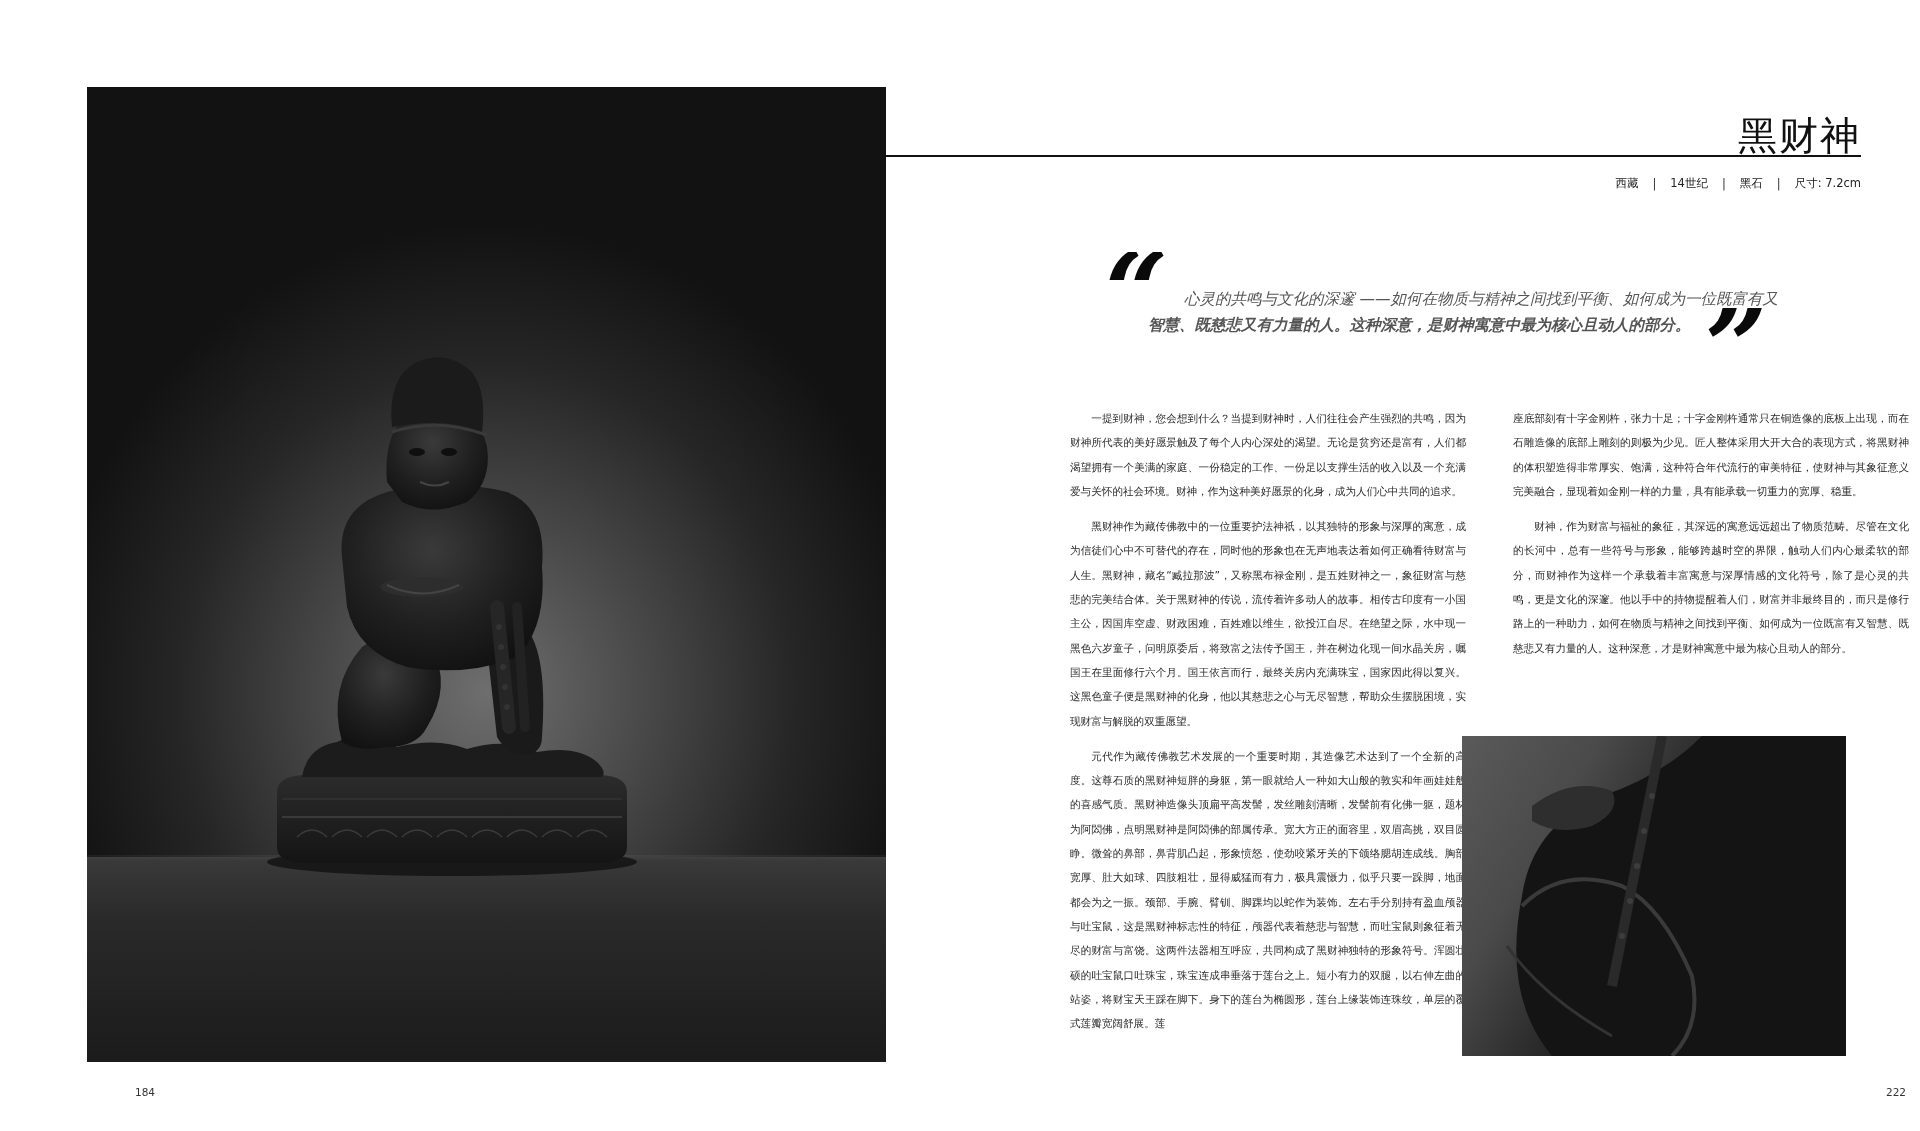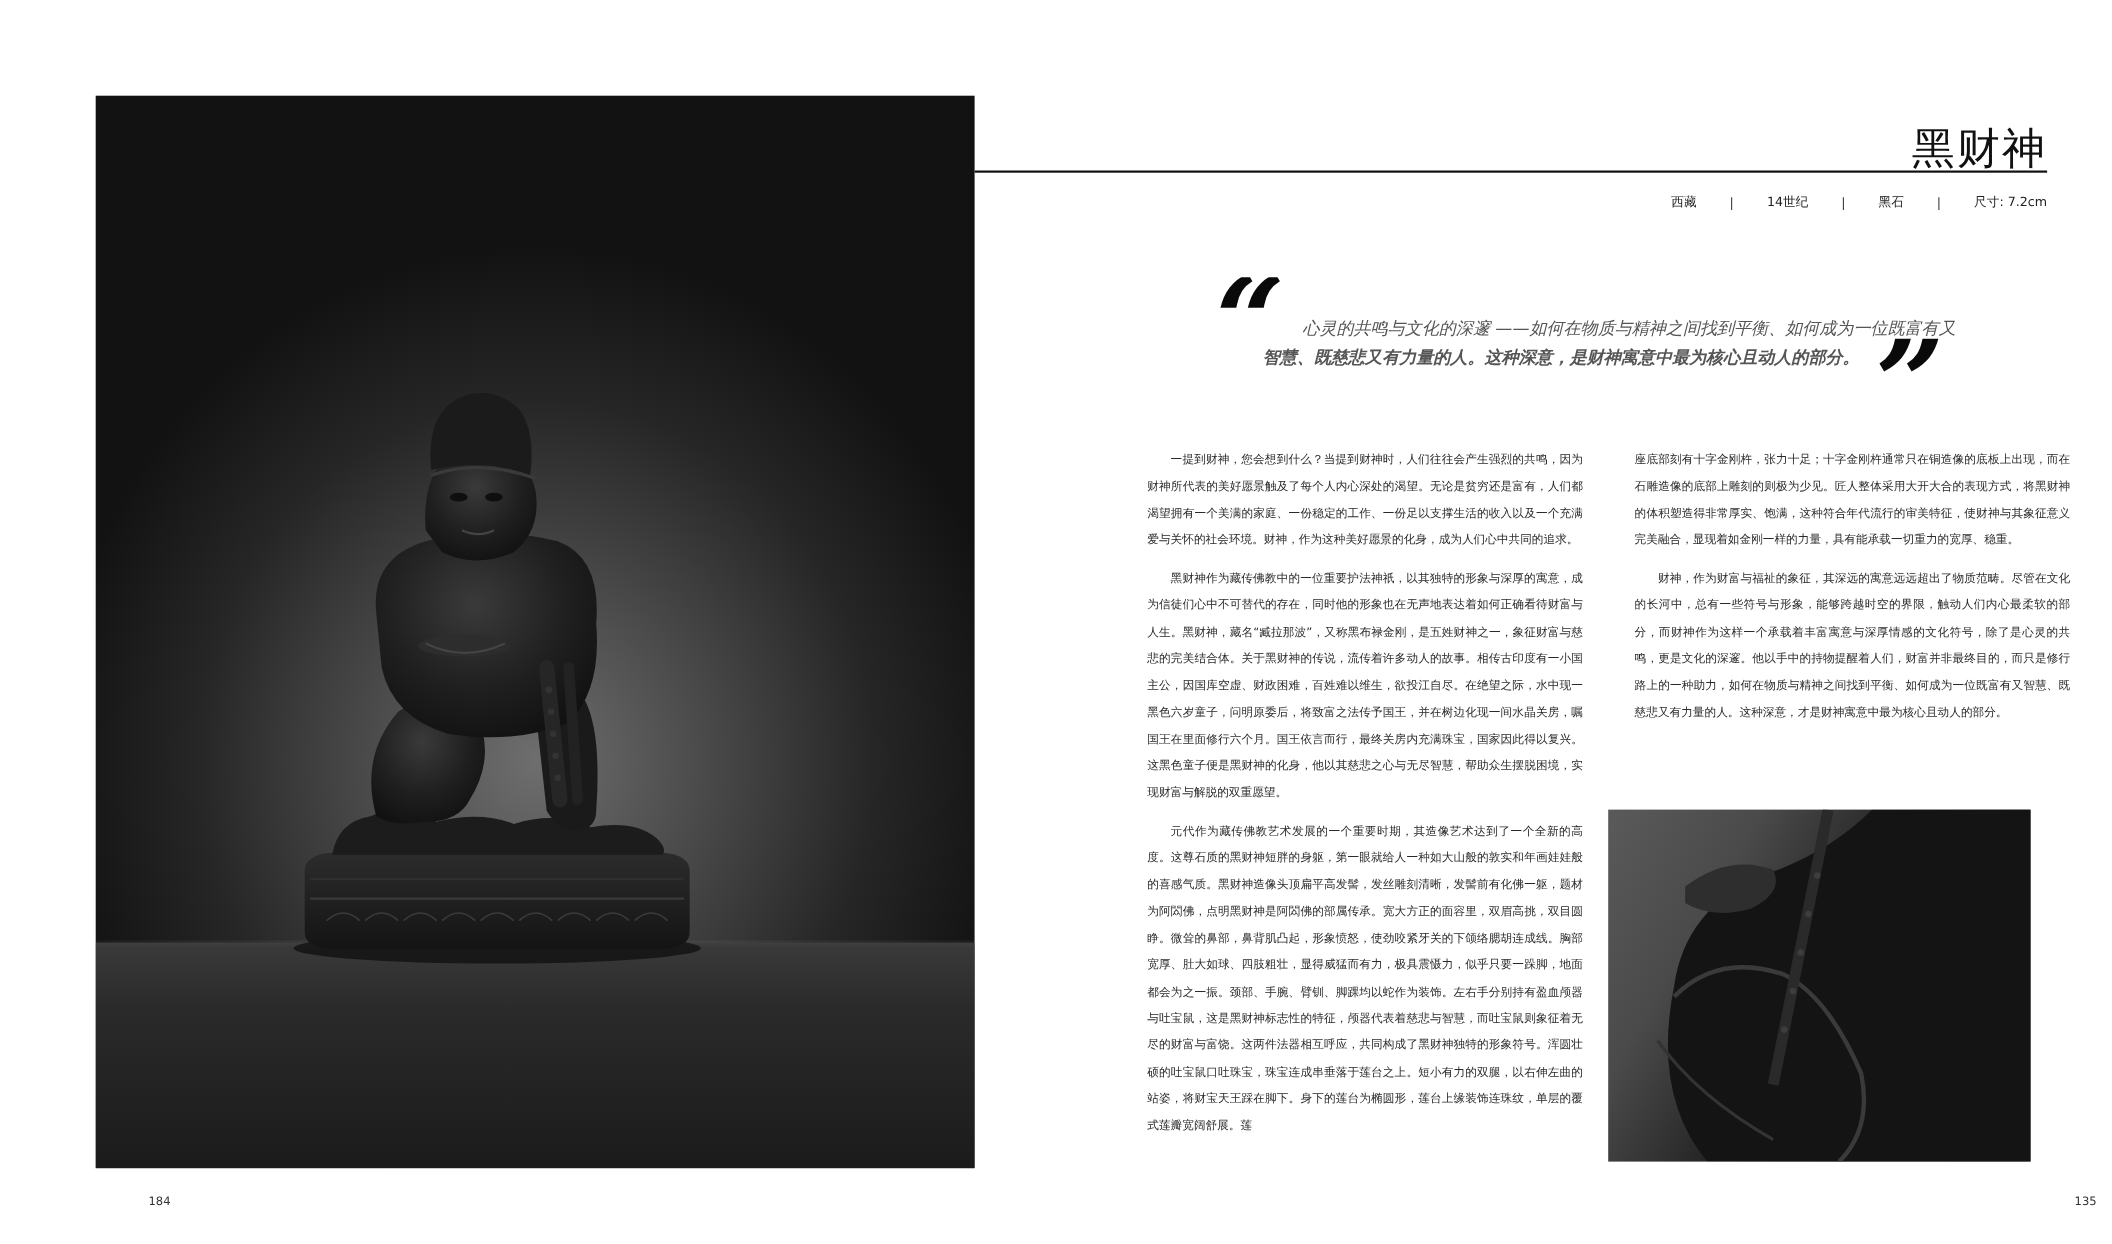--- a/index.html
+++ b/index.html
@@ -67,21 +67,21 @@
       color: #111;
       line-height: 40px;
     }
     .meta {
       position: absolute;
       right: 59px;
       top: 176px;
       font-size: 11.5px;
       color: #222;
       display: flex;
-      gap: 30px;
+      gap: 14px;
       align-items: center;
     }
     .meta .sep {
       color: #333;
     }
 
     
     .quote-open {
       position: absolute;
       left: 1105px;
@@ -123,20 +123,21 @@
 
     
     .col {
       position: absolute;
       top: 406px;
       width: 396px;
       font-size: 10.6px;
       line-height: 24.3px;
       color: #2a2a2a;
       text-align: justify;
+      margin-left: 27px;
     }
     .col p {
       margin: 0 0 11px 0;
       text-indent: 2em;
     }
     .col-left { left: 1043px; }
     .col-right { left: 1486px; }
     .col-right p.cont { text-indent: 0; }
 
     .detail-photo {
@@ -277,13 +278,13 @@
     <g fill="#3d3d3d">
       <circle cx="190" cy="60" r="3"></circle>
         <circle cx="182" cy="95" r="3"></circle>
       <circle cx="175" cy="130" r="3"></circle>
         <circle cx="168" cy="165" r="3"></circle>
       <circle cx="160" cy="200" r="3"></circle>
     </g>
   </svg>
 </div>
 
-<div class="folio folio-right">135</div>
+<div class="folio folio-right">222</div>
 
 </body></html>

